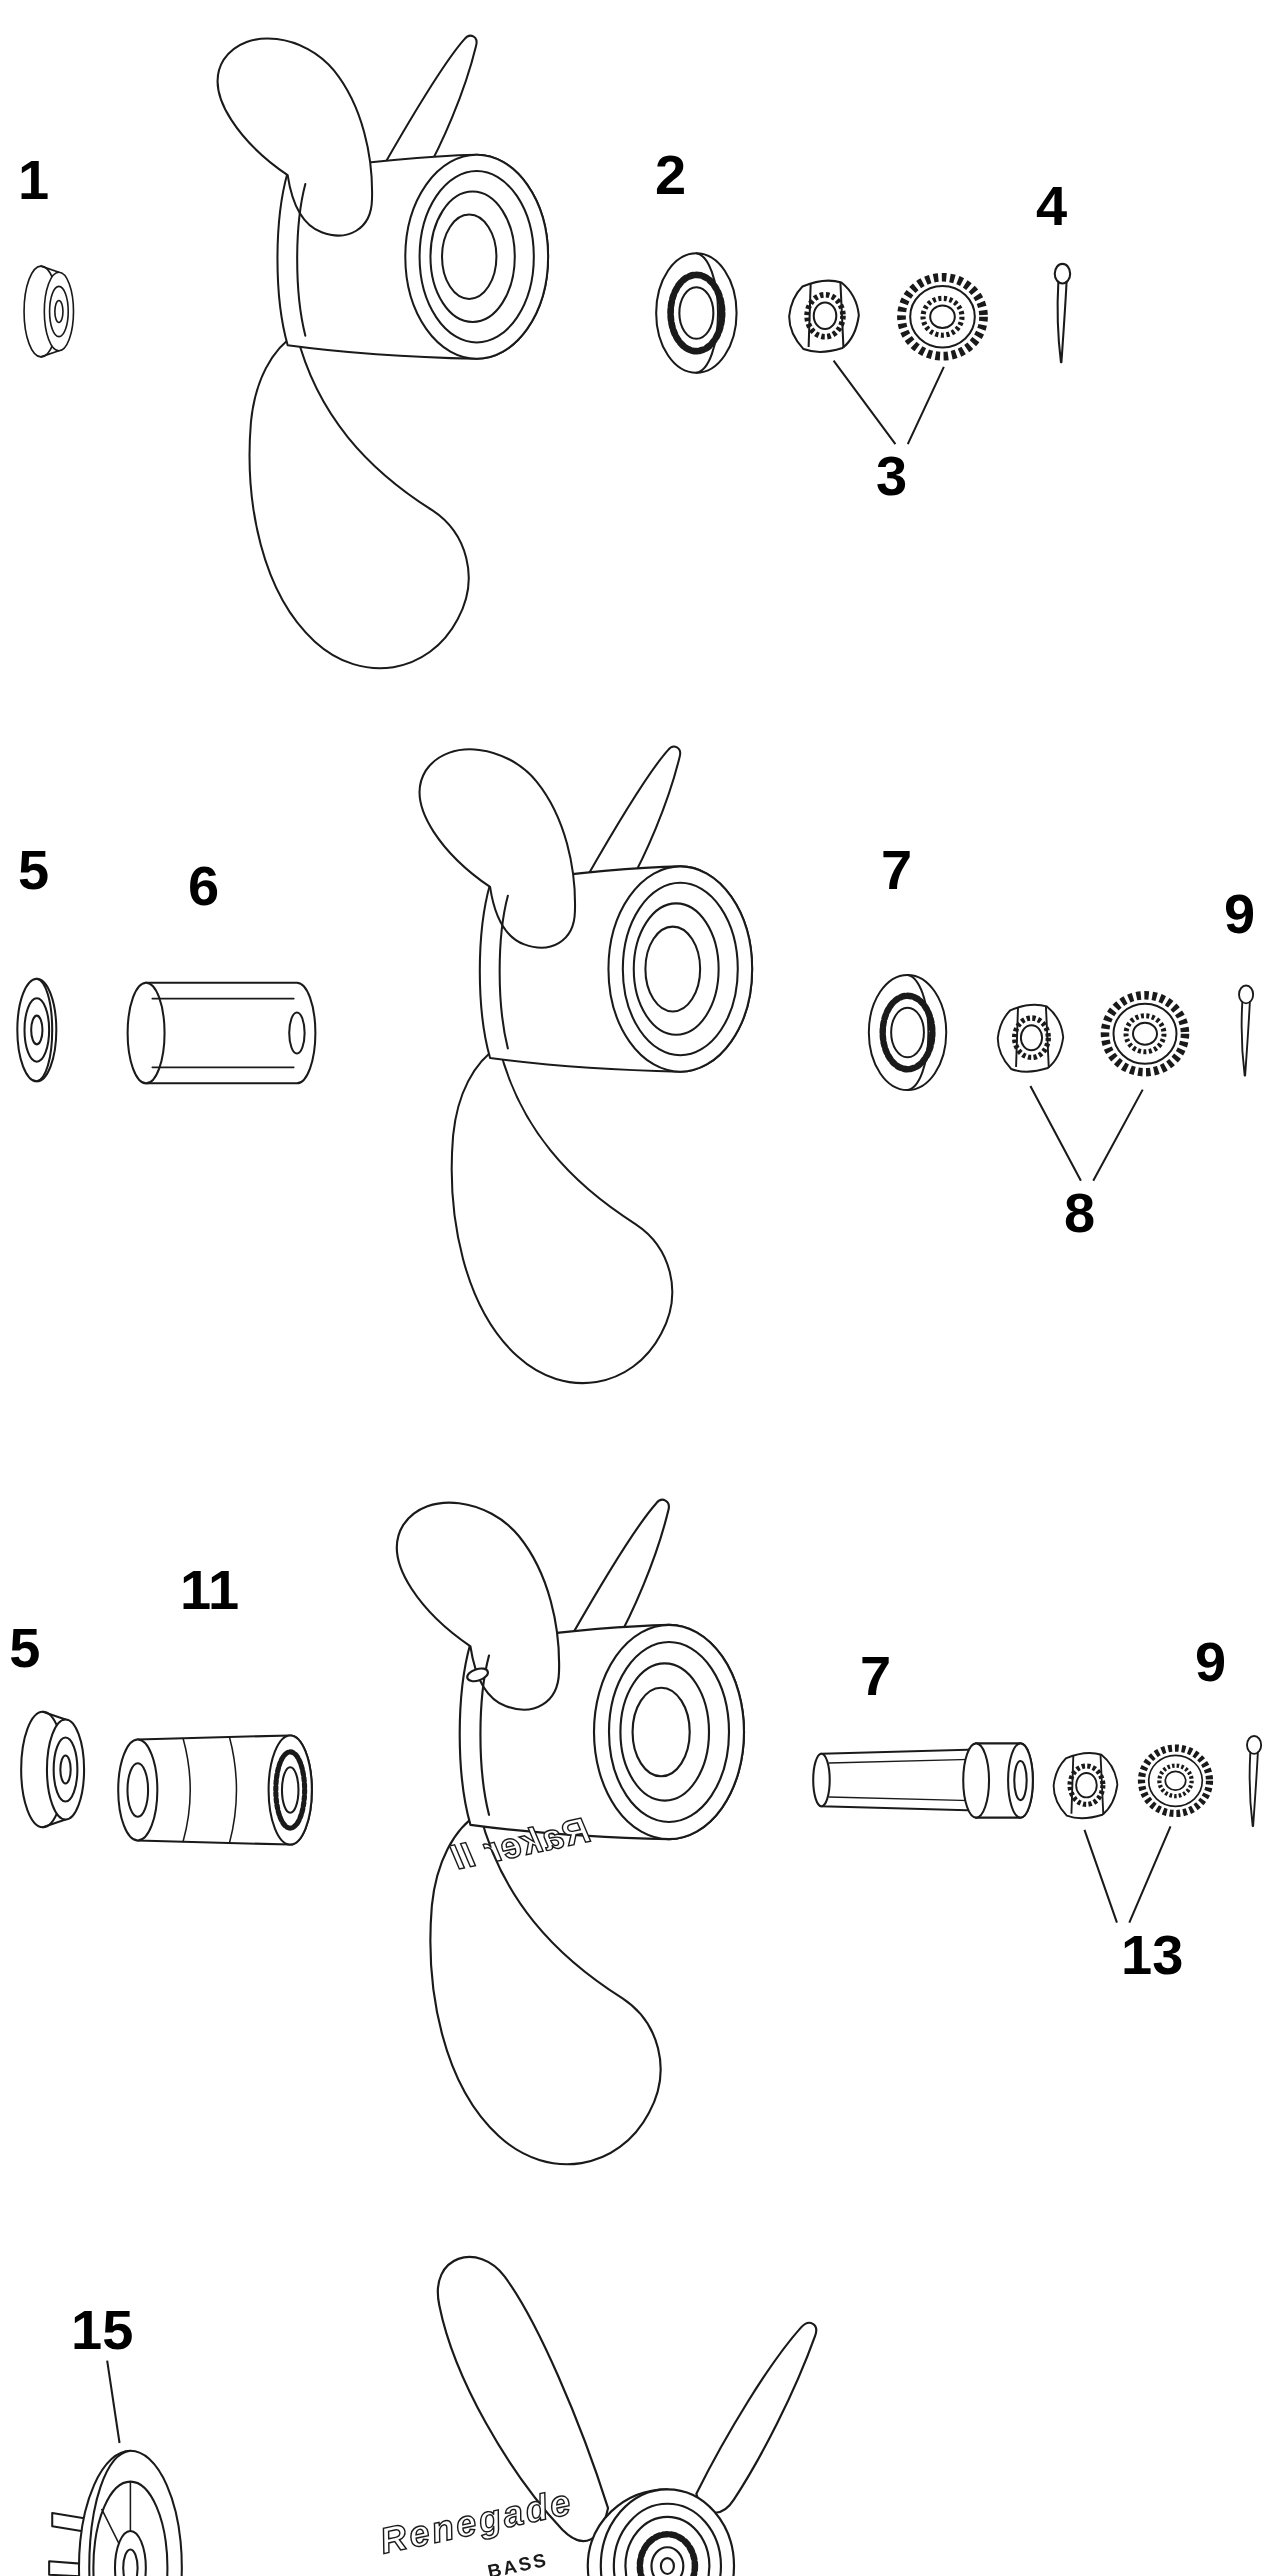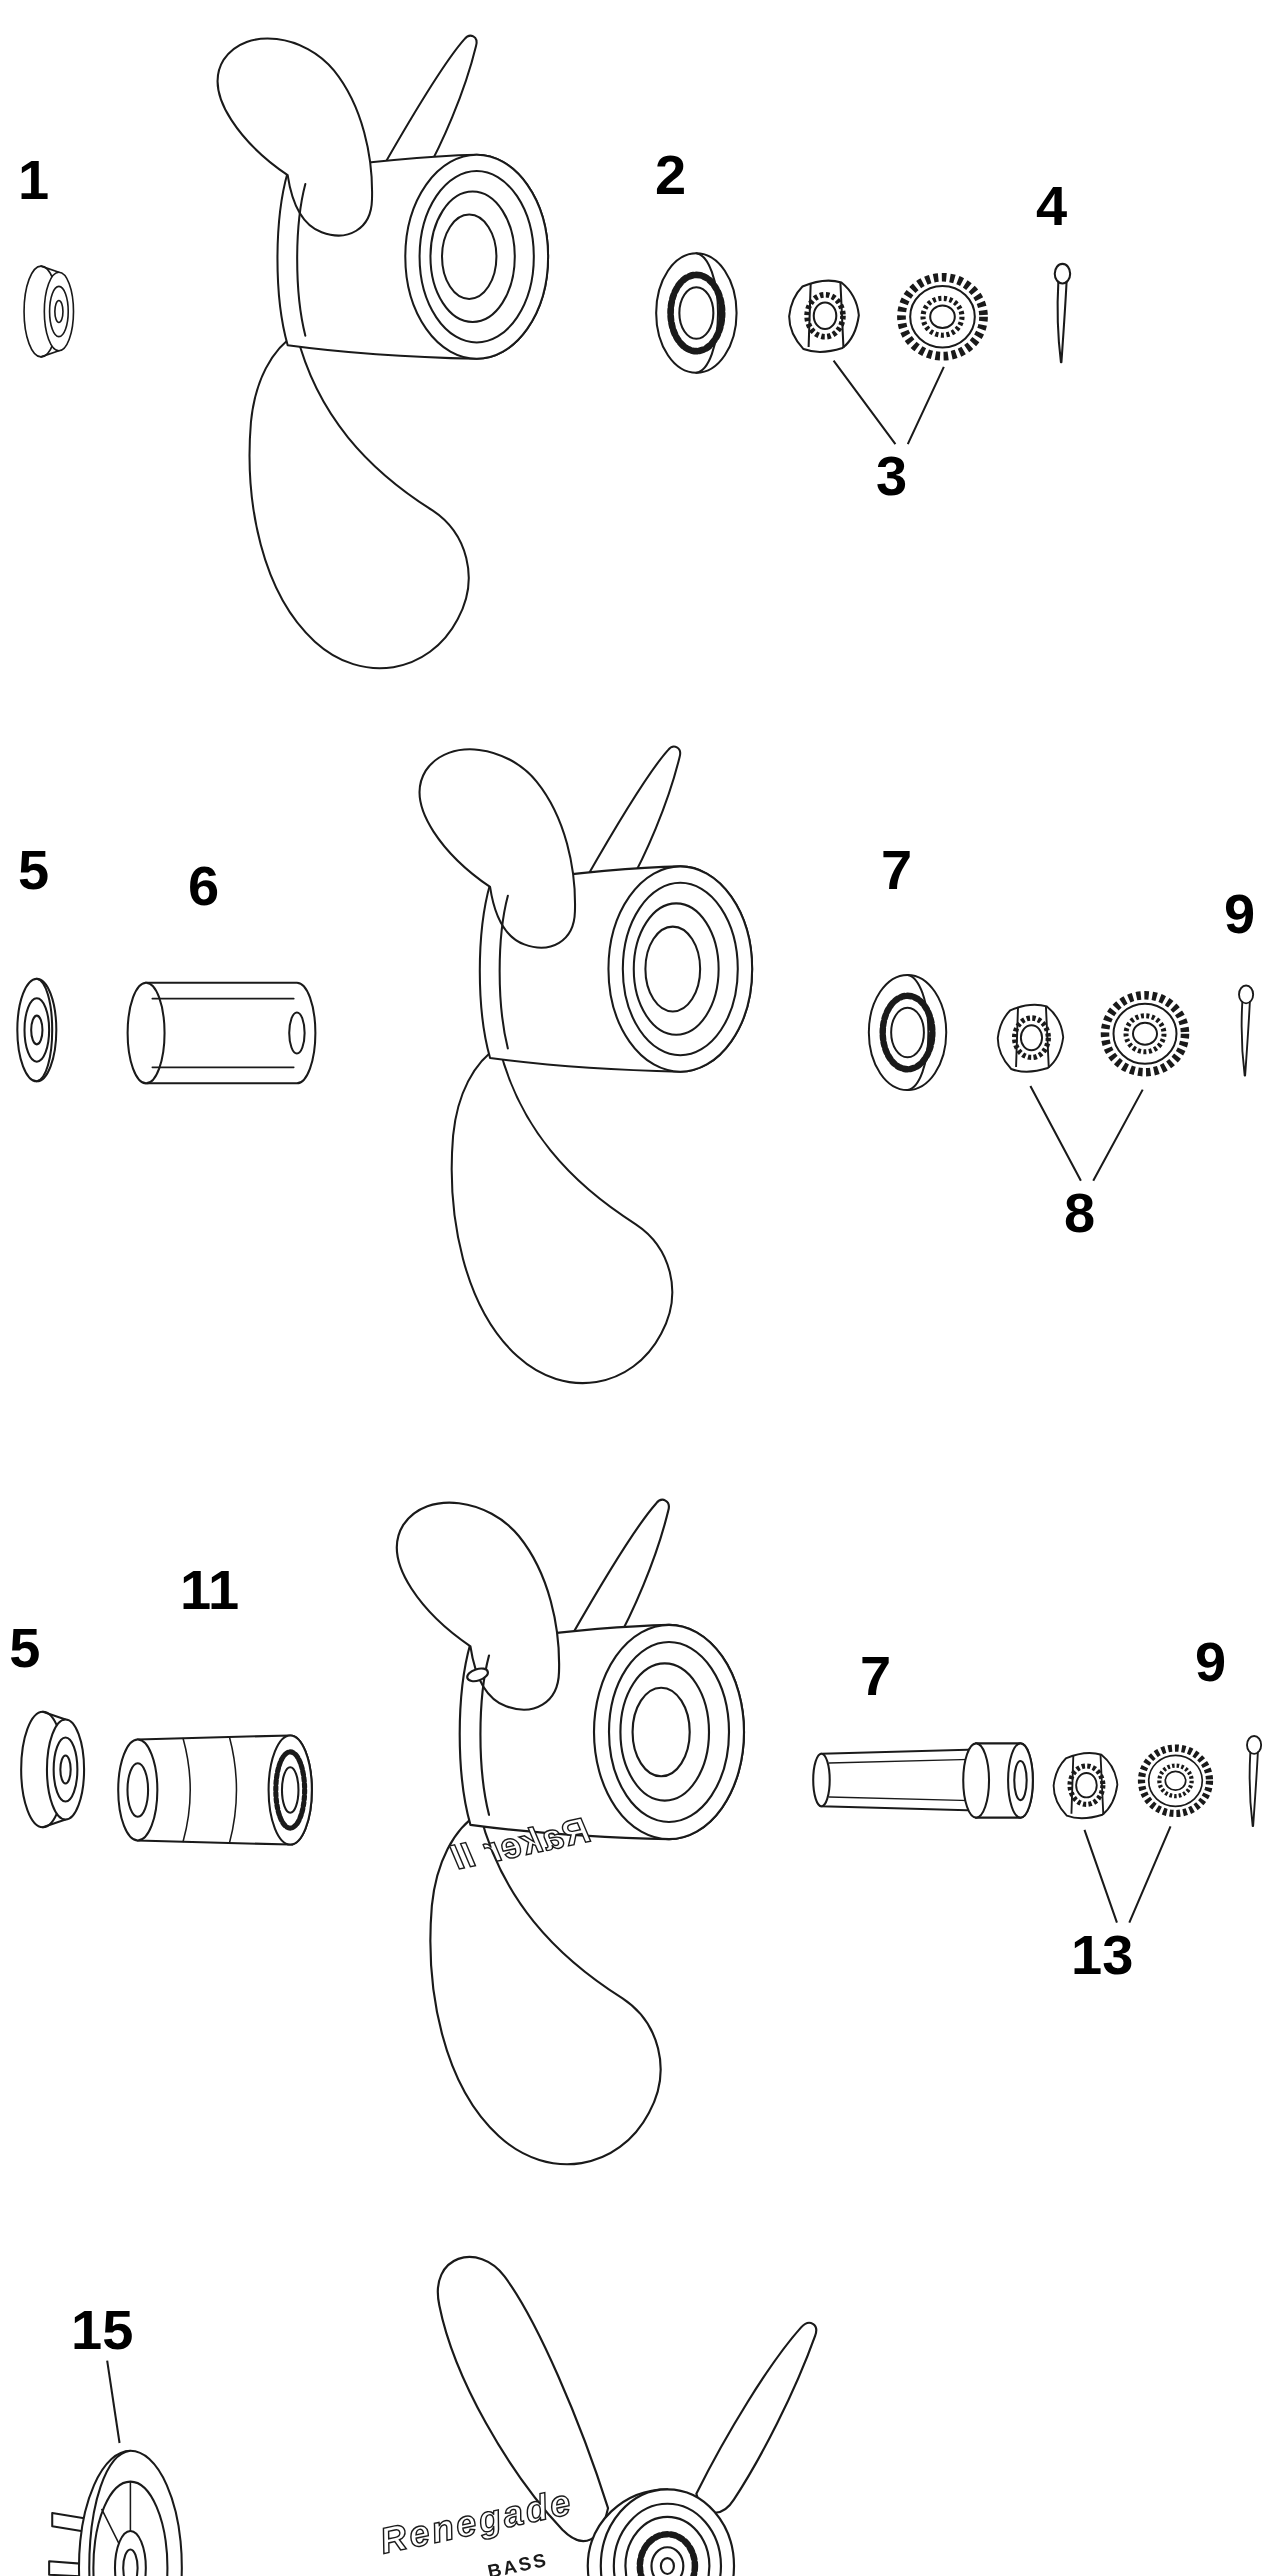--- a/index.html
+++ b/index.html
@@ -242,21 +242,21 @@
   <svg class="part" style="left:806px;top:1731px;" width="232" height="98" viewBox="0 0 450 190">
       <use href="#sym-tube12"></use>
     </svg>
 
   <svg class="part" style="left:1048px;top:1742px;" width="75" height="85" viewBox="0 0 160 175">
       <use href="#sym-nut"></use>
     </svg>
   <svg class="part" style="left:1133px;top:1737px;" width="85" height="88" viewBox="0 0 200 195">
       <use href="#sym-lockwasher"></use>
     </svg>
-  <div class="callout" style="left:1071px;top:1927px;">13</div>
+  <div class="callout" style="left:1121px;top:1927px;">13</div>
 
   <div class="callout" style="left:1195px;top:1634px;">9</div>
   <svg class="part" style="left:1239px;top:1732px;" width="33" height="98" viewBox="0 0 70 205">
       <use href="#sym-pin"></use>
     </svg>
 
   <div class="callout" style="left:71px;top:2302px;">15</div>
   <svg class="part" style="left:44px;top:2442px;" width="144" height="252" viewBox="0 0 280 490">
       <use href="#sym-hub15"></use>
     </svg>

